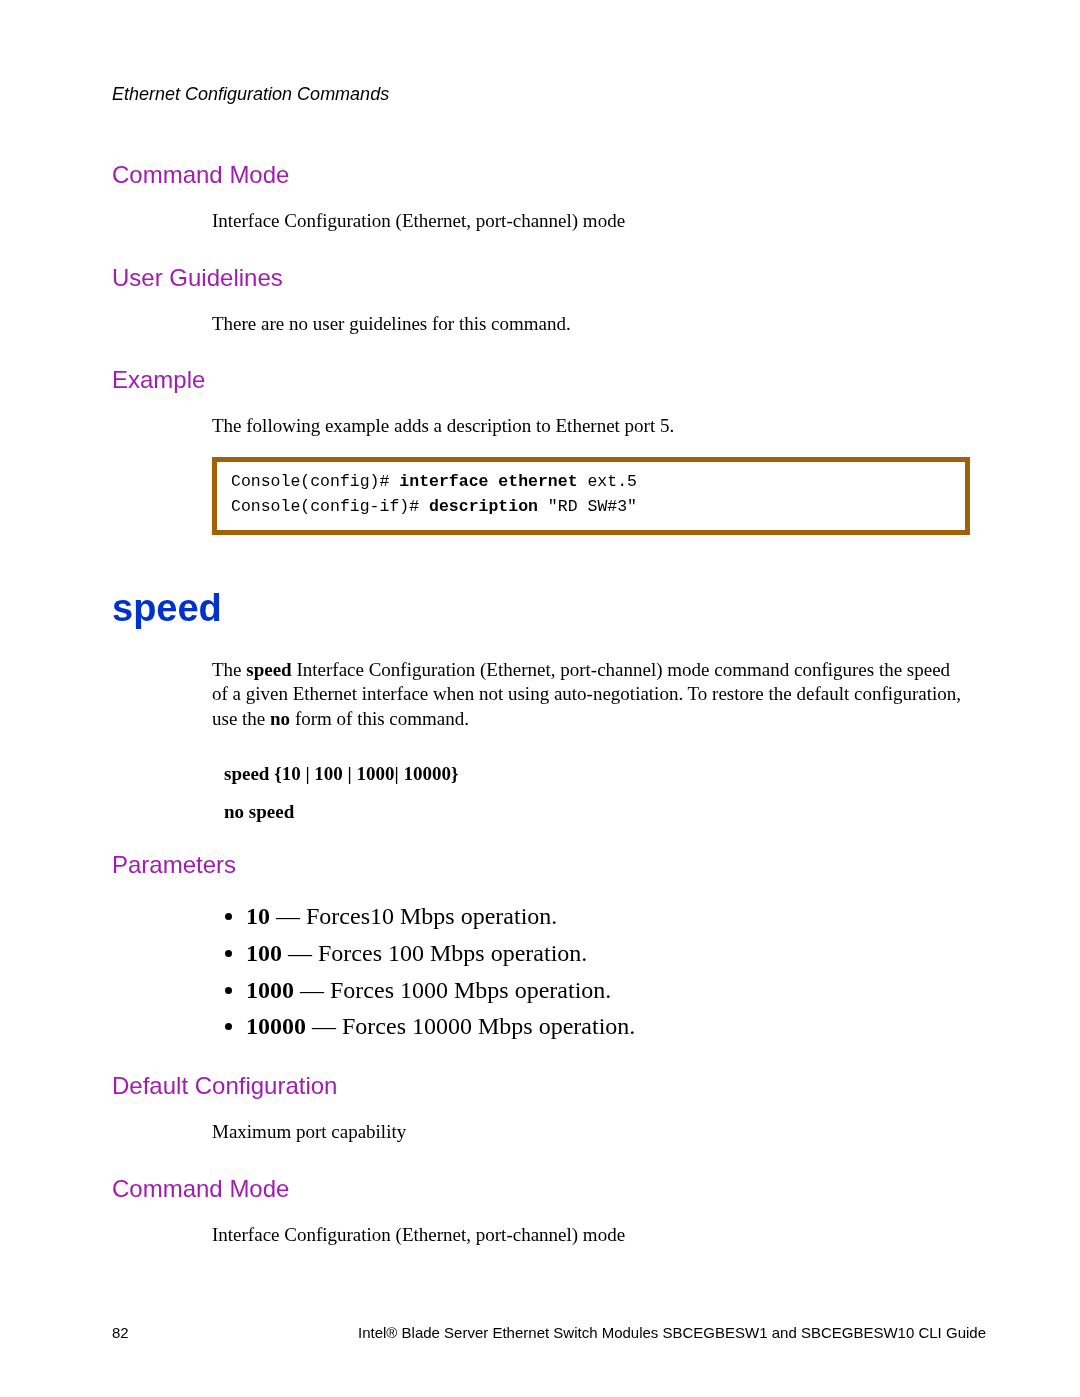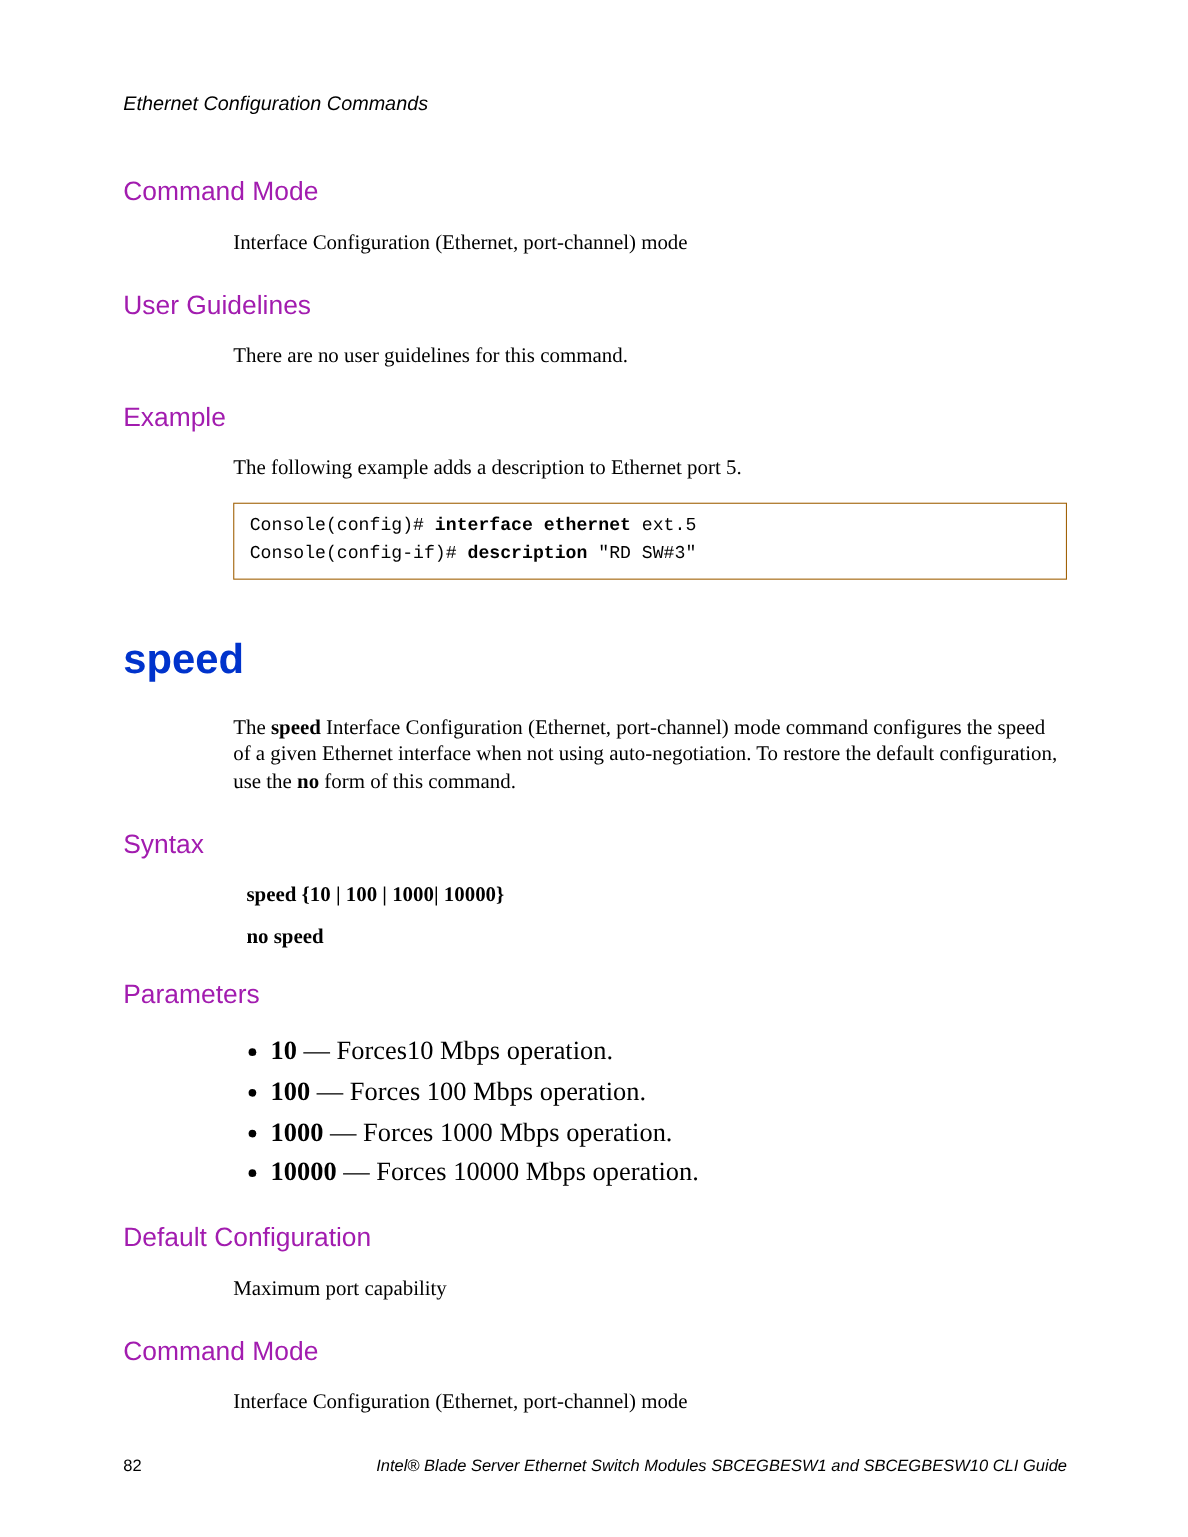--- a/index.html
+++ b/index.html
@@ -32,21 +32,21 @@
     margin: 0 0 20px 0;
   }
   .body-block {
     margin-left: 100px;
     font-size: 19px;
     line-height: 1.3;
     margin-bottom: 30px;
   }
   .code-box {
     margin-left: 100px;
-    border: 1px solid #a16207;
+    border: 5px solid #a16207;
     padding: 8px 14px 10px 14px;
     font-family: "Courier New", Courier, monospace;
     font-size: 16.5px;
     line-height: 1.5;
     margin-bottom: 52px;
     background: #fff;
   }
   .code-box .bold { font-weight: bold; }
   .h-command {
     font-family: "Helvetica", Arial, sans-serif;
@@ -71,29 +71,29 @@
     line-height: 1.45;
     padding-left: 34px;
     margin-top: 0;
     margin-bottom: 28px;
   }
   .param-list li { margin-bottom: 2px; }
   .param-list li b { font-weight: bold; }
   .footer {
     position: absolute;
     left: 112px;
-    right: 110px;
+    right: 94px;
     bottom: 56px;
     font-family: "Helvetica", Arial, sans-serif;
     font-size: 15px;
     display: flex;
     justify-content: space-between;
     align-items: baseline;
   }
-  .footer .title { font-style: italic; }
+  .footer .title { }
   b { font-weight: bold; }
 </style>
 </head>
 <body>
 
 <div class="page">
 
   <div class="running-head">Ethernet Configuration Commands</div>
 
   <div class="h-section">Command Mode</div>
@@ -105,21 +105,20 @@
   <div class="h-section">Example</div>
   <div class="body-block" style="margin-bottom:18px">The following example adds a description to Ethernet port 5.</div>
   <div class="code-box">
     <div><span>Console(config)# </span><span class="bold">interface ethernet</span><span> ext.5</span></div>
     <div><span>Console(config-if)# </span><span class="bold">description</span><span> "RD SW#3"</span></div>
   </div>
 
   <div class="h-command">speed</div>
   <div class="body-block"><span>The </span><b>speed</b><span> Interface Configuration (Ethernet, port-channel) mode command configures the speed of a given Ethernet interface when not using auto-negotiation. To restore the default configuration, use the </span><b>no</b><span> form of this command.</span></div>
 
-  <div class="h-section">Syntax</div>
   <div class="syntax-lines">
     <p>speed {10 | 100 | 1000| 10000}</p>
     <p class="last">no speed</p>
   </div>
 
   <div class="h-section">Parameters</div>
   <ul class="param-list">
     <li><b>10</b><span> — Forces10 Mbps operation.</span></li>
     <li><b>100</b><span> — Forces 100 Mbps operation.</span></li>
     <li><b>1000</b><span> — Forces 1000 Mbps operation.</span></li>

